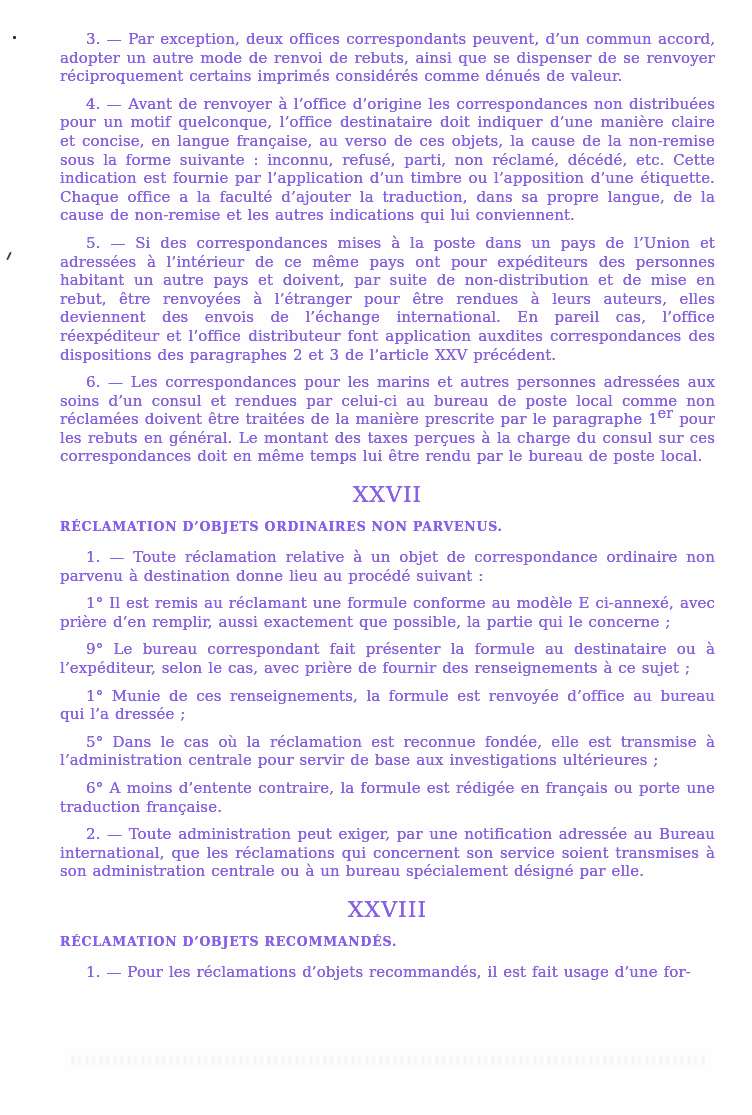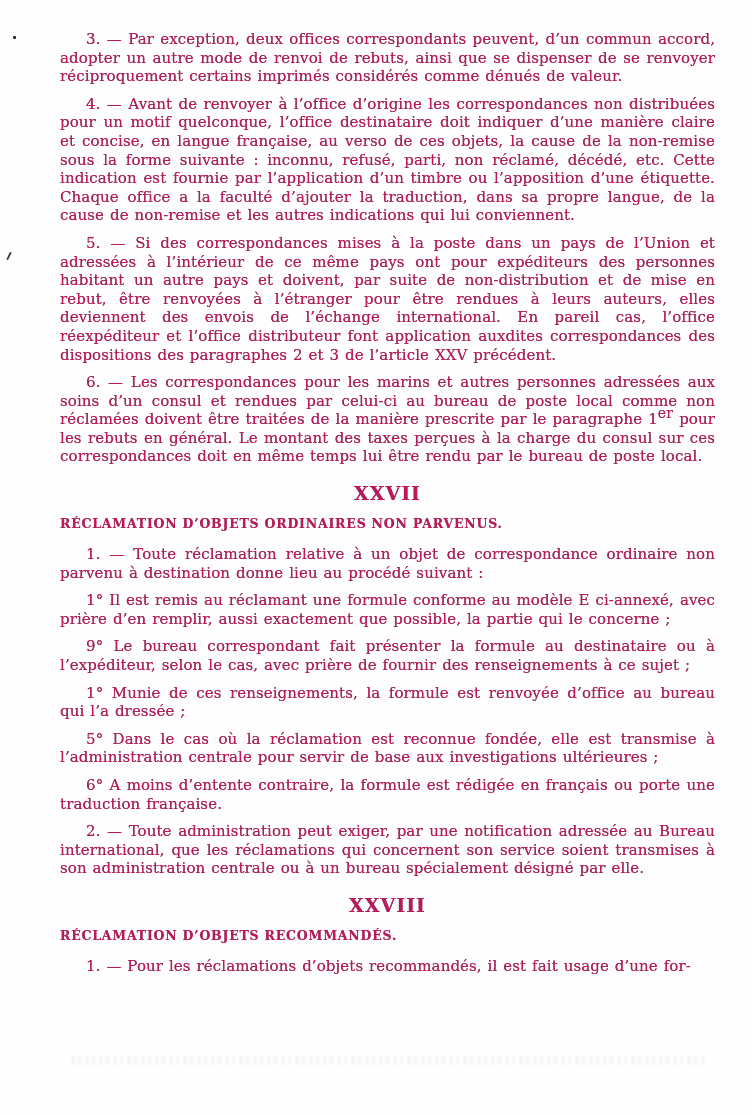--- a/index.html
+++ b/index.html
@@ -3,45 +3,44 @@
 <meta charset="utf-8">
 <style>
   html, body { margin: 0; padding: 0; background: #ffffff; }
   .page {
     position: relative;
     width: 752px;
     height: 1115px;
     background: #fffefe;
     overflow: hidden;
     font-family: "DejaVu Serif", "Liberation Serif", serif;
-    color: #be185d;
+    color: #8b5cf6;
   }
   .textblock {
     position: absolute;
     top: 30px;
     left: 60px;
     width: 655px;
   }
   .para {
     font-size: 15px;
     line-height: 18.6px;
     text-align: justify;
     text-indent: 26px;
     margin: 0 0 9px 0;
     letter-spacing: 0.1px;
     text-shadow: 0 0 0.45px rgba(10,10,10,0.6);
     word-spacing: 1px;
   }
   .roman-heading {
     text-align: center;
-    font-size: 19px;
+    font-size: 22px;
     margin: 16px 0 12px 0;
     letter-spacing: 1px;
     text-shadow: 0 0 0.5px rgba(10,10,10,0.65);
-    font-weight: bold;
   }
   .section-title {
     text-align: left;
     font-size: 12.5px;
     font-weight: bold;
     letter-spacing: 0.8px;
     margin: 0 0 14px 0;
     text-shadow: 0 0 0.4px rgba(10,10,10,0.5);
   }
   sup.ord { font-size: 14px; vertical-align: super; line-height: 0; }

